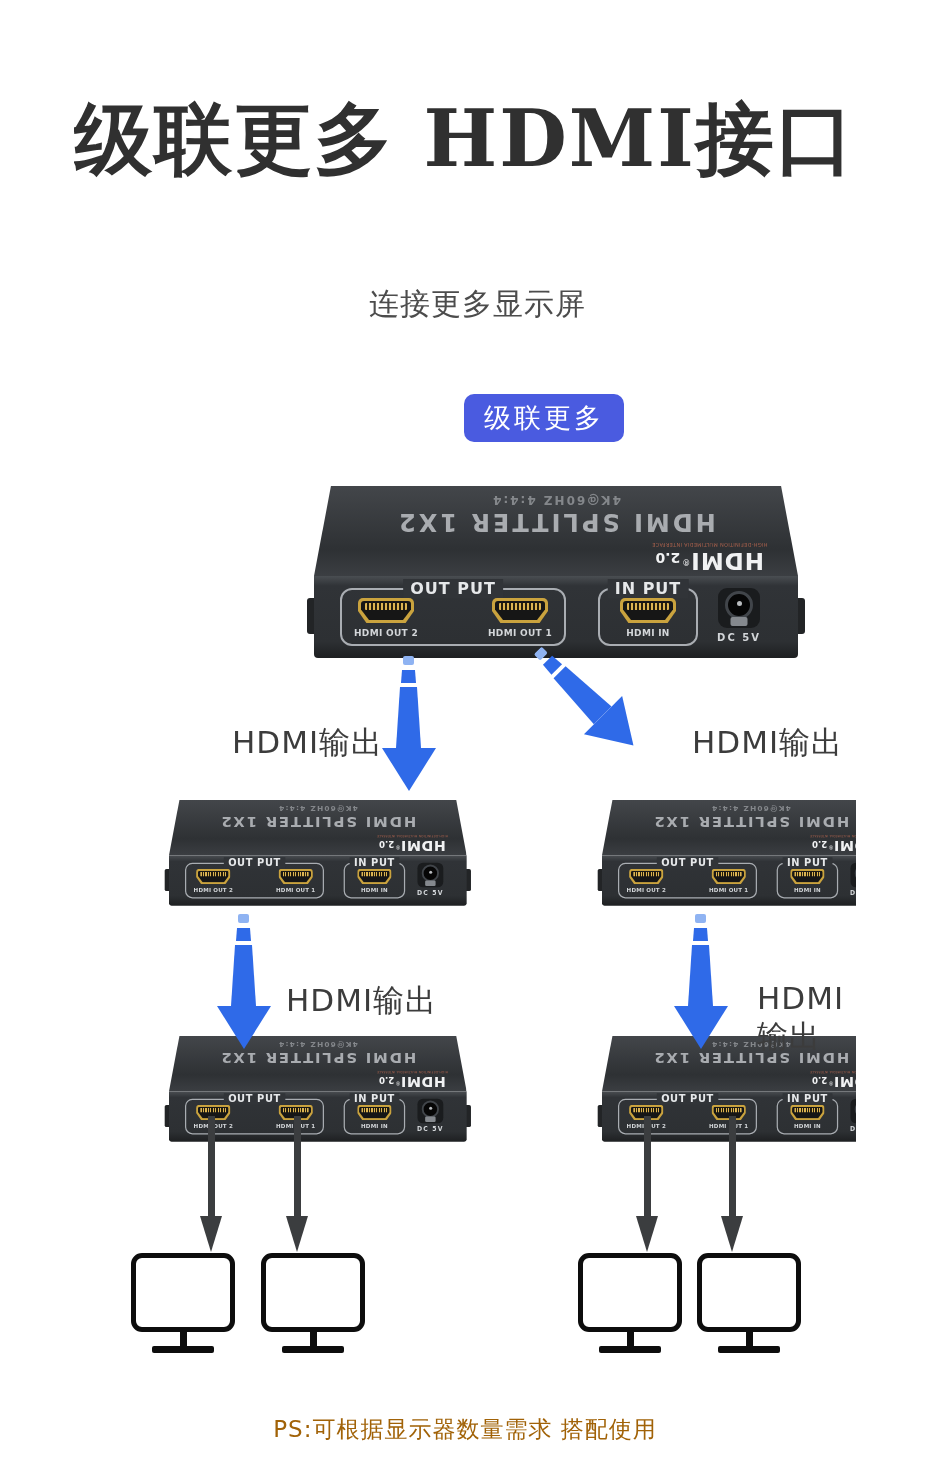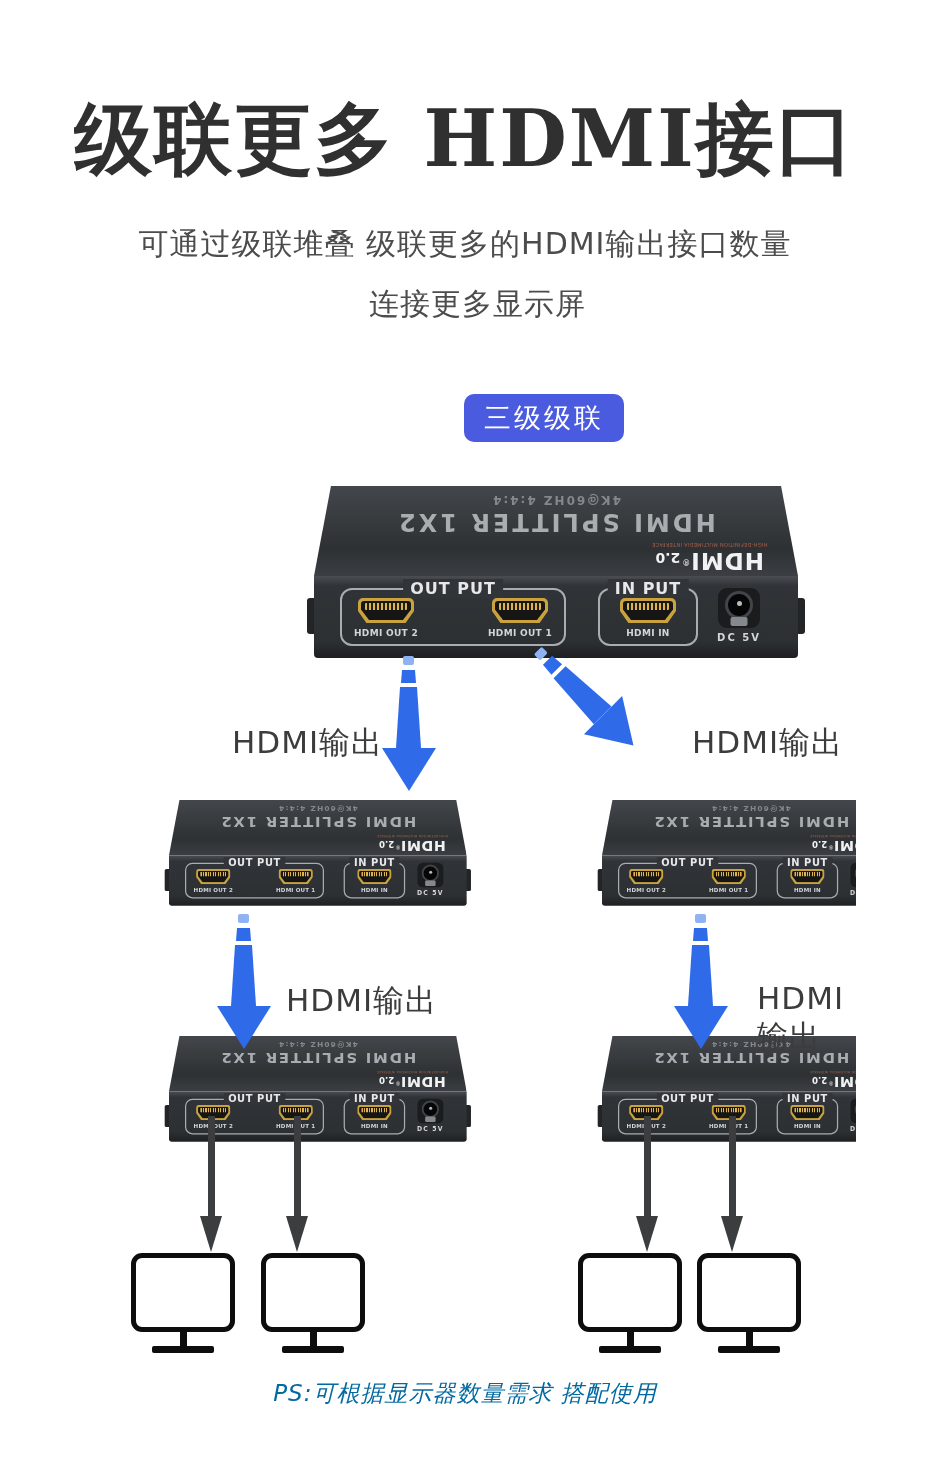--- a/index.html
+++ b/index.html
@@ -87,32 +87,31 @@
   .bk1 { left:122px; top:1116px; } .bk2 { left:208px; top:1116px; }
   .bk3 { left:558px; top:1116px; } .bk4 { left:643px; top:1116px; }
 
   
   .monitor { position:absolute; width:104px; top:1253px; }
   .m1 { left:57px; } .m2 { left:187px; } .m3 { left:504px; } .m4 { left:623px; }
   .mon-screen { height:79px; background:#fff; border:5px solid #0d0d0d; border-radius:11px; }
   .mon-neck { width:7px; height:14px; background:#0d0d0d; margin:0 auto; }
   .mon-base { width:62px; height:7px; background:#0d0d0d; margin:0 auto; border-radius:2px; }
 
-  .note { position:absolute; top:1378px; left:0; width:100%; text-align:center;
-    font-size:23px; color:#0369a1; letter-spacing:1px;font-style:italic; }
+  .note { position:absolute; top:1414px; left:0; width:100%; text-align:center;
+    font-size:23px; color:#a16207; letter-spacing:1px; }
 </style>
 </head>
 <body>
 
 <div class="canvas">
 
   <div class="title">级联更多 HDMI接口</div>
-  <div class="sub sub1">可通过级联堆叠 级联更多的HDMI输出接口数量</div>
   <div class="sub sub2">连接更多显示屏</div>
-  <div class="badge">三级级联</div>
+  <div class="badge">级联更多</div>
 
   <div class="device-wrap pos-top">
     <div class="device">
       <div class="ear ear-l"></div>
       <div class="ear ear-r"></div>
       <div class="top-face">
         <div class="top-text rot180">
           <div class="top-title">HDMI SPLITTER 1X2</div>
           <div class="top-sub">4K@60HZ 4:4:4</div>
         </div>

